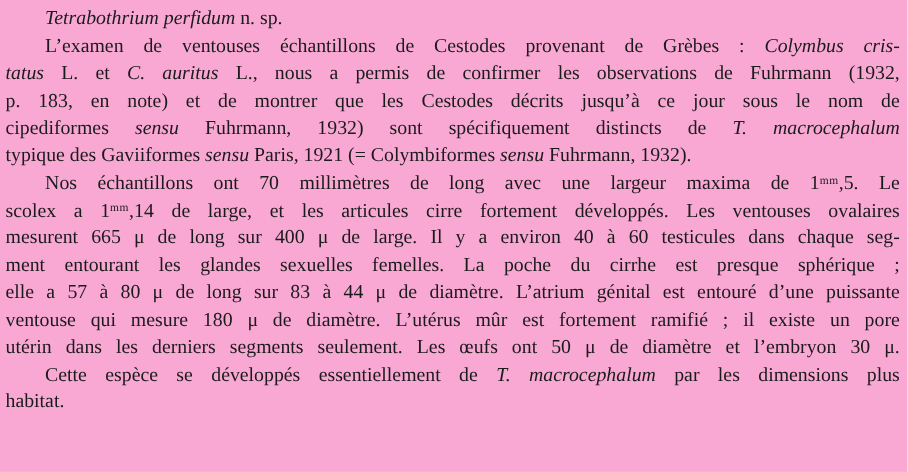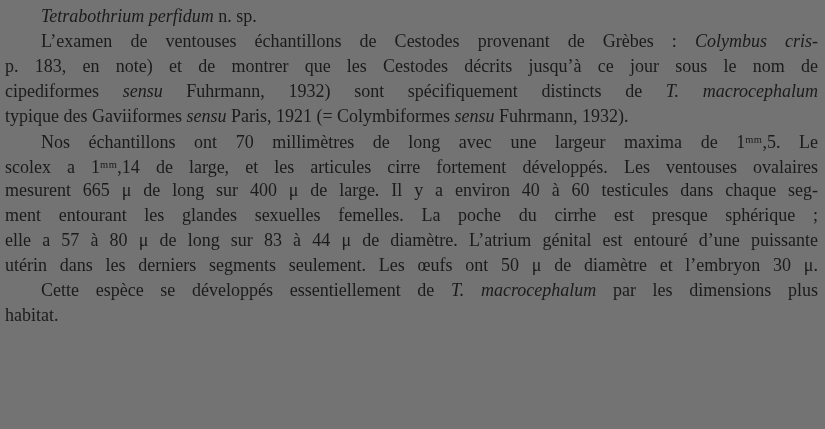--- a/index.html
+++ b/index.html
@@ -5,21 +5,21 @@
   html, body {
     margin: 0;
     padding: 0;
     background: #ffffff;
   }
   .page {
     position: relative;
     width: 825px;
     height: 429px;
     box-sizing: border-box;
-    background: #737373;
+    background: #f9a8d4;
     color: #1b1b1b;
     font-family: "Liberation Serif", "DejaVu Serif", serif;
     font-size: 18px;
     padding: 4px 7px 0 5px;
     overflow: hidden;
   }
   .line {
     height: 24.9px;
     line-height: 24.9px;
     text-align: justify;
@@ -42,25 +42,27 @@
     letter-spacing: 0.5px;
   }
 </style>
 </head>
 <body>
 
 <div class="page">
   <div>
       <div class="line indent last"><span class="it">Tetrabothrium perfidum</span><span> n. sp.</span></div>
       <div class="line indent"><span>L’examen de ventouses échantillons de Cestodes provenant de Grèbes : </span><span class="it">Colymbus cris-</span></div>
+      <div class="line"><span class="it">tatus</span><span> L. et </span><span class="it">C. auritus</span><span> L., nous a permis de confirmer les observations de Fuhrmann (1932,</span></div>
       <div class="line"><span>p. 183, en note) et de montrer que les Cestodes décrits jusqu’à ce jour sous le nom de</span></div>
       <div class="line"><span>cipediformes </span><span class="it">sensu</span><span> Fuhrmann, 1932) sont spécifiquement distincts de </span><span class="it">T. macrocephalum</span></div>
       <div class="line last"><span>typique des Gaviiformes </span><span class="it">sensu</span><span> Paris, 1921 (= Colymbiformes </span><span class="it">sensu</span><span> Fuhrmann, 1932).</span></div>
       <div class="line indent"><span>Nos échantillons ont 70 millimètres de long avec une largeur maxima de 1</span><span class="sup">mm</span><span>,5. Le</span></div>
       <div class="line"><span>scolex a 1</span><span class="sup">mm</span><span>,14 de large, et les articules cirre fortement développés. Les ventouses ovalaires</span></div>
       <div class="line"><span>mesurent 665 μ de long sur 400 μ de large. Il y a environ 40 à 60 testicules dans chaque seg-</span></div>
       <div class="line"><span>ment entourant les glandes sexuelles femelles. La poche du cirrhe est presque sphérique ;</span></div>
       <div class="line"><span>elle a 57 à 80 μ de long sur 83 à 44 μ de diamètre. L’atrium génital est entouré d’une puissante</span></div>
+      <div class="line"><span>ventouse qui mesure 180 μ de diamètre. L’utérus mûr est fortement ramifié ; il existe un pore</span></div>
       <div class="line"><span>utérin dans les derniers segments seulement. Les œufs ont 50 μ de diamètre et l’embryon 30 μ.</span></div>
       <div class="line indent"><span>Cette espèce se développés essentiellement de </span><span class="it">T. macrocephalum</span><span> par les dimensions plus</span></div>
       <div class="line last"><span>habitat.</span></div>
     </div>
 </div>
 
 </body></html>

